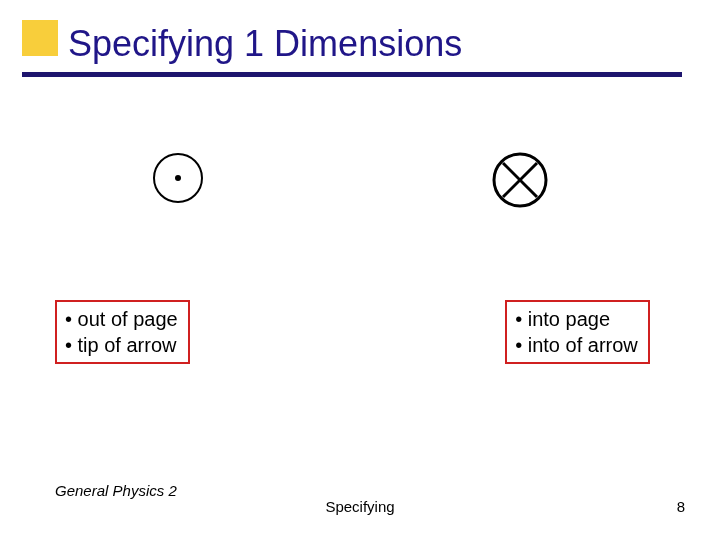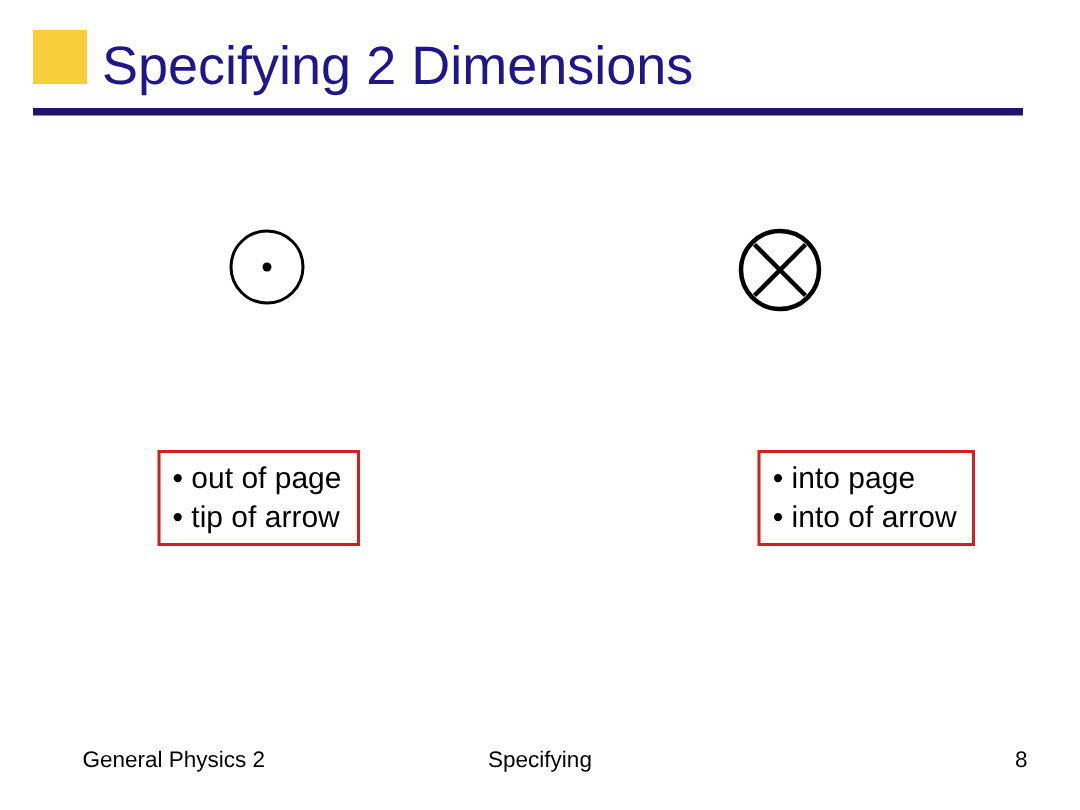--- a/index.html
+++ b/index.html
@@ -54,47 +54,47 @@
     position: absolute;
     top: 300px;
     left: 0;
     width: 720px;
     display: flex;
   }
   .legend-col {
     width: 50%;
     display: flex;
   }
-  .legend-col.left { justify-content: flex-start; padding-left: 105px; }
+  .legend-col.left { justify-content: flex-start; padding-left: 55px; }
   .legend-col.right { justify-content: center; padding-left: 75px; }
   .legend-box {
     border: 2px solid #d02020;
     padding: 4px 10px 4px 8px;
     font-size: 20px;
     color: #000;
     line-height: 1.3;
   }
   .footer {
     position: absolute;
     bottom: 25px;
     left: 0;
     width: 720px;
     font-size: 15px;
     color: #000;
   }
-  .footer-left { position: absolute; left: 55px; bottom: 0; }
+  .footer-left { position: absolute; left: 55px; bottom: 16px; font-style: italic; }
   .footer-center { position: absolute; left: 50%; transform: translateX(-50%); bottom: 0; }
   .footer-right { position: absolute; right: 35px; bottom: 0; }
 </style>
 </head>
 <body>
 
 <div class="corner-square"></div>
 
-<h1 class="title">Specifying 2 Dimensions</h1>
+<h1 class="title">Specifying 1 Dimensions</h1>
 
 <div class="divider"></div>
 
 <div class="symbol-row">
   <div class="symbol-col left">
     <svg width="56" height="56" viewBox="0 0 56 56">
       <circle cx="28" cy="28" r="24" fill="none" stroke="#000" stroke-width="2"></circle>
       <circle cx="28" cy="28" r="3" fill="#000"></circle>
     </svg>
   </div>

